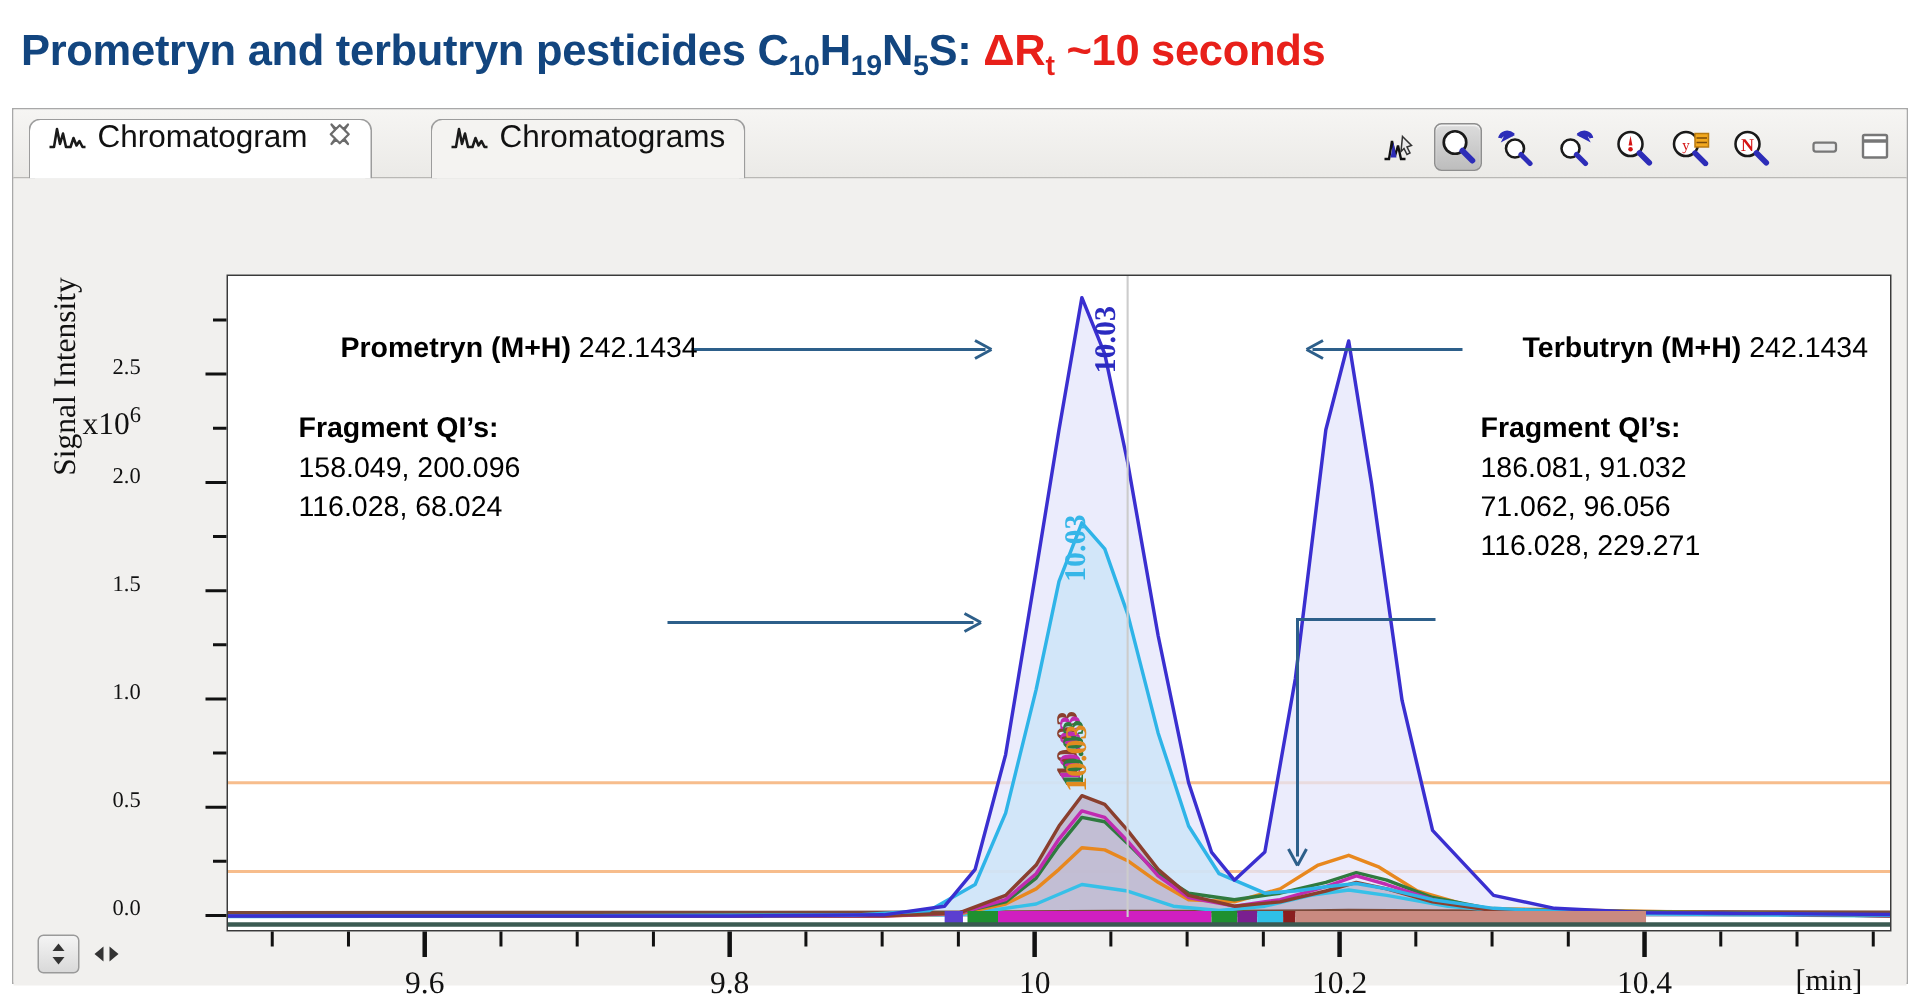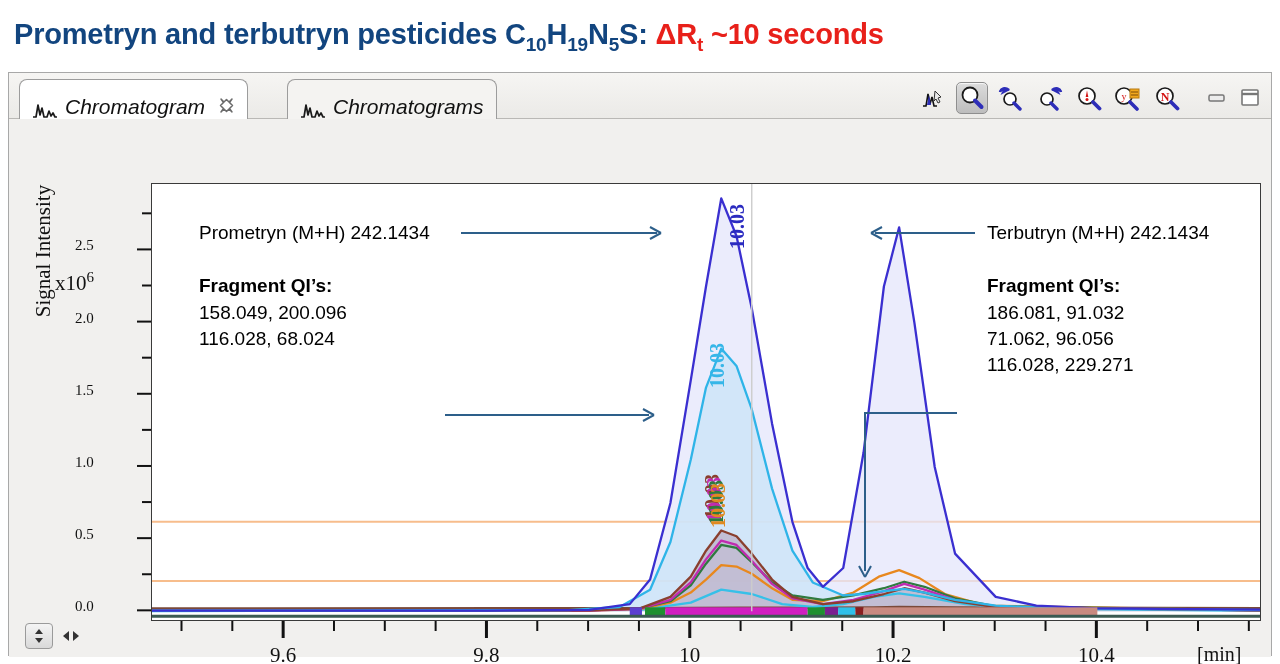--- a/index.html
+++ b/index.html
@@ -38,29 +38,28 @@
 
   
   .tabstrip {
     position: absolute; left: 0; top: 0;
     width: 100%; height: 46px;
     background: linear-gradient(#f6f5f3, #ebeae7);
     border-bottom: 1px solid #b9b8b5;
   }
   .tab {
     position: absolute; top: 6px; height: 40px;
-    display: flex; align-items: flex-end; gap: 7px;
+    display: flex; align-items: flex-start; gap: 7px;
     padding: 0 12px;
     border: 1px solid #9c9c9c;
     border-bottom: none;
     border-radius: 8px 8px 0 0;
     background: #fbfbfa;
     font-size: 21px;
     color: #111;
-    font-style: italic;
   }
   .tab.active { left: 10px; background: #ffffff; z-index: 3; }
   .tab.inactive { left: 278px; background: #f4f3f1; z-index: 2; }
   .tab-icon svg { display: block; }
   .tab-close { margin-left: 6px; cursor: pointer; }
 
   .toolbar {
     position: absolute; right: 8px; top: 6px;
     height: 38px;
     display: flex; align-items: center; gap: 7px;
@@ -142,21 +141,21 @@
 
   .axis-svg { position: absolute; left: 0; top: 0; pointer-events: none; }
 
   
   .anno {
     position: absolute;
     font-family: "Liberation Sans", sans-serif;
     white-space: nowrap;
   }
   .anno-title { font-size: 19px; color: #000; }
-  .anno-title b { font-weight: normal; }
+  .anno-title b { font-weight: bold; margin-left: 28px; }
   .anno-line { font-size: 19px; color: #000; }
   .anno-line.head { font-weight: bold; }
   .anno-red { font-size: 18px; color: #e8201a; }
 
   .peaklabel {
     position: absolute;
     font-family: "Liberation Serif", serif;
     font-size: 20px;
     font-weight: bold;
     writing-mode: vertical-rl;

